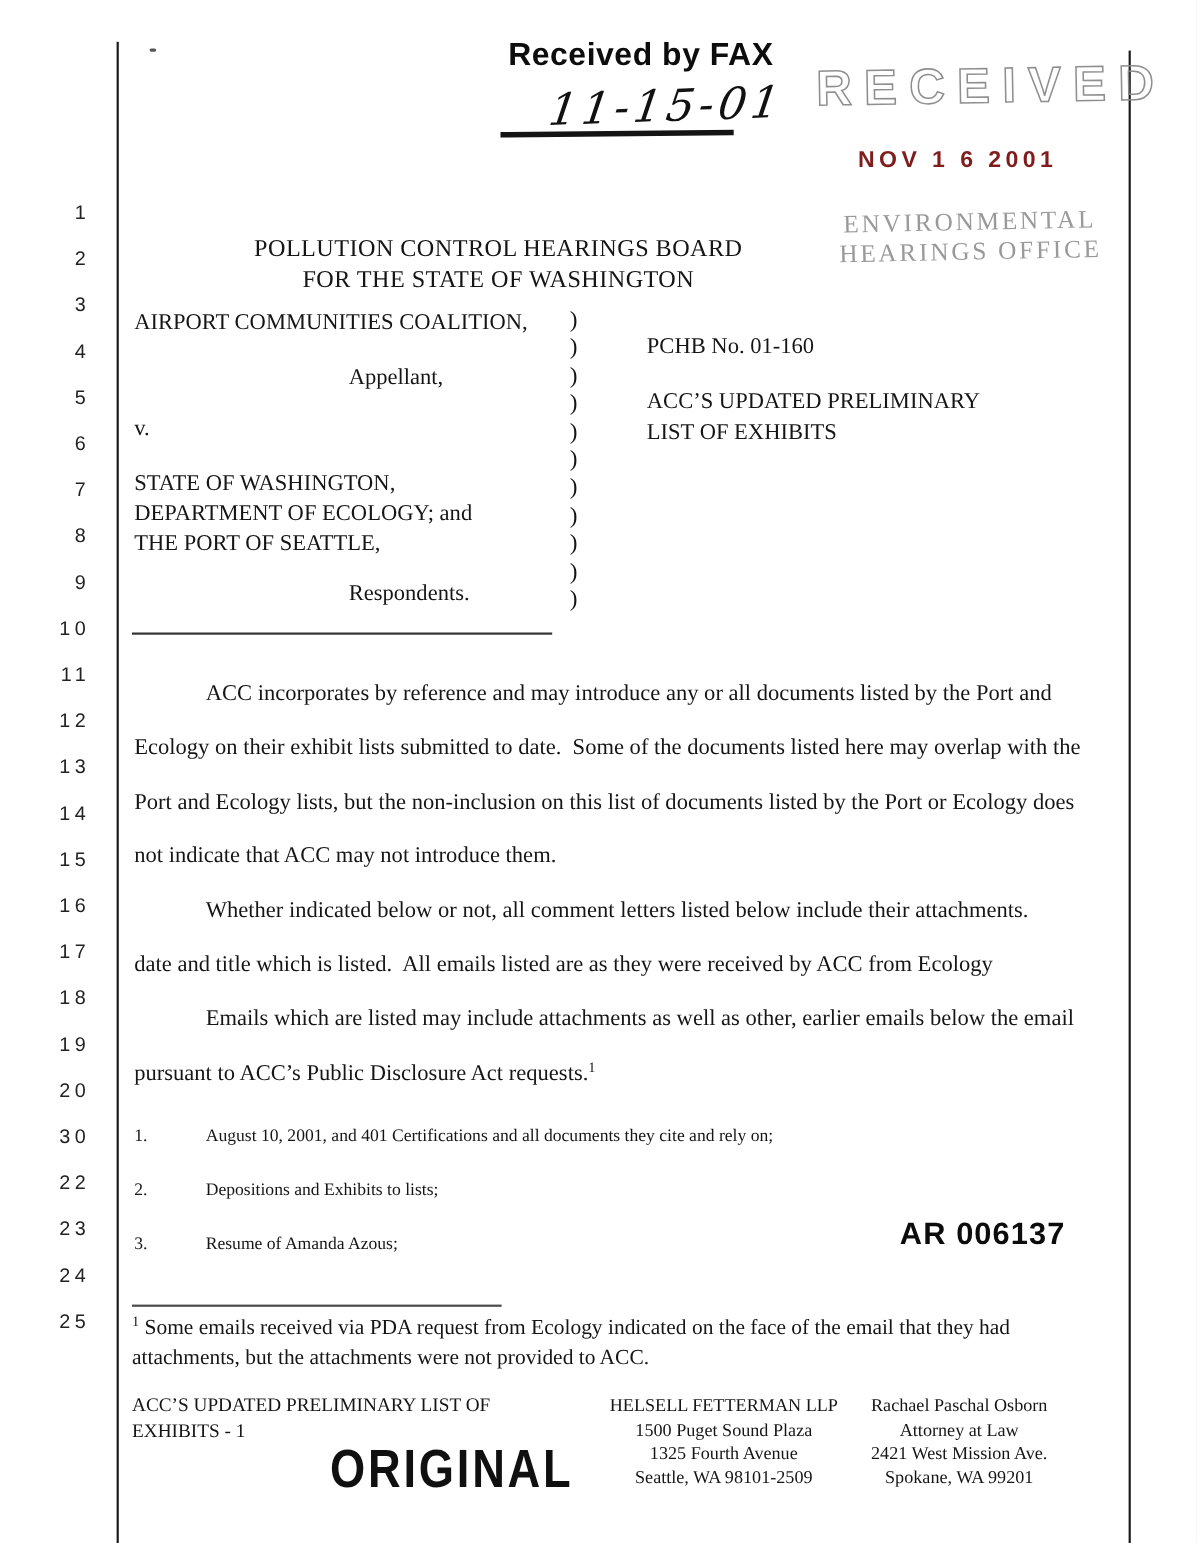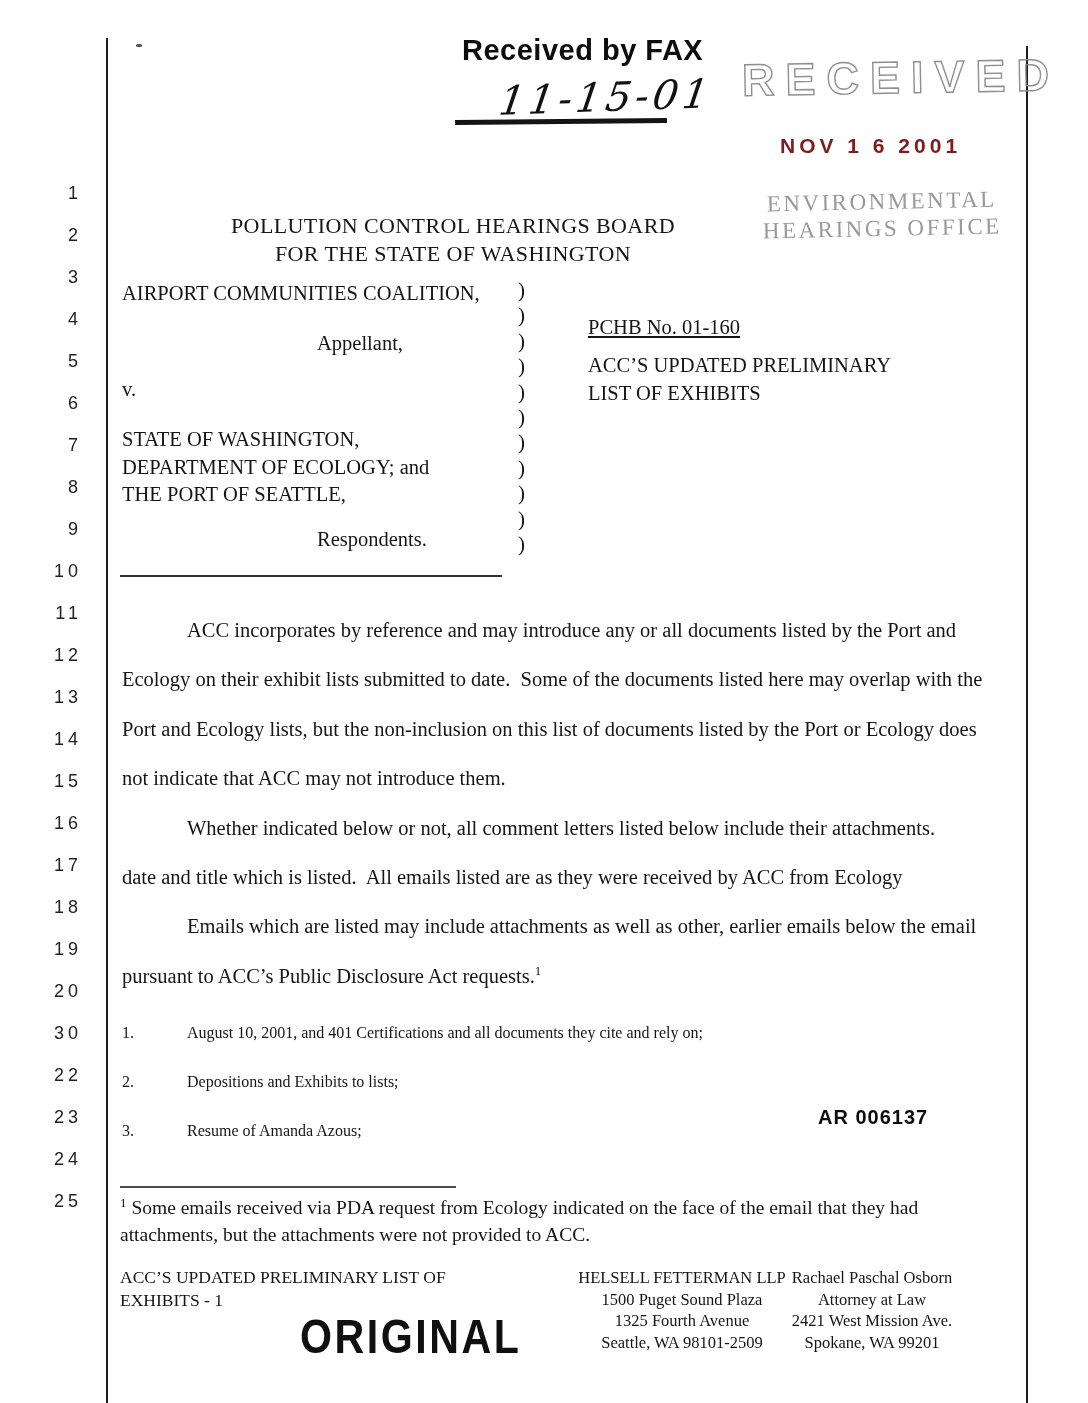--- a/index.html
+++ b/index.html
@@ -38,41 +38,41 @@
   
   .caption{position:absolute;left:122px;top:280px;width:560px;font-size:20.5px;}
   .cap-appellant{position:absolute;left:0;top:2px;}
   .cap-role-appellant{position:absolute;left:195px;top:52px;}
   .cap-v{position:absolute;left:0;top:98px;}
   .cap-resp{position:absolute;left:0;top:146px;line-height:27.5px;}
   .cap-role-resp{position:absolute;left:195px;top:248px;}
   .paren-col{position:absolute;left:396px;top:-2px;}
   .paren-line{height:25.4px;line-height:25.4px;font-size:21px;}
   .cap-right{position:absolute;left:466px;top:0;width:420px;white-space:nowrap;}
-  .cap-case-no{position:absolute;left:0;top:36px;text-decoration:underline;}
+  .cap-case-no{position:absolute;left:0;top:24px;}
   .cap-doc-title{position:absolute;left:0;top:72px;line-height:27.5px;}
   .caption-rule{position:absolute;left:120px;top:575px;width:382px;height:2px;background:#333;}
   
   .body-text{position:absolute;left:122px;top:606px;width:888px;font-size:20.5px;}
   .bline{height:49.4px;line-height:49.4px;white-space:nowrap;}
   .bline.ind{padding-left:65px;}
   sup{font-size:13px;vertical-align:super;line-height:0;}
   
   .items{position:absolute;left:122px;top:1008px;width:888px;font-size:16px;}
   .item-row{height:49px;line-height:49px;white-space:nowrap;}
   .item-num{display:inline-block;width:65px;}
   
   .ar-stamp{position:absolute;left:818px;top:1106px;font-family:"Liberation Sans",sans-serif;
-      font-weight:700;font-size:20px;color:#0c0c0c;letter-spacing:1px;}
+      font-weight:700;font-size:28px;color:#0c0c0c;letter-spacing:1px;}
   
   .fn-rule{position:absolute;left:120px;top:1186px;width:336px;height:2px;background:#4a4a4a;}
   .footnote{position:absolute;left:120px;top:1194px;width:890px;font-size:19.5px;line-height:27px;}
   
   .footer-left{position:absolute;left:120px;top:1266px;font-size:17.5px;line-height:23px;}
-  .footer-center{position:absolute;left:553px;top:1267px;width:210px;text-align:center;font-size:16.5px;line-height:21.5px;margin-left:24px;}
+  .footer-center{position:absolute;left:553px;top:1267px;width:210px;text-align:center;font-size:16.5px;line-height:21.5px;}
   .footer-right{position:absolute;left:778px;top:1267px;width:188px;text-align:center;font-size:16.5px;line-height:21.5px;}
   .fline{white-space:nowrap;}
   
   .original-stamp{position:absolute;left:300px;top:1308px;font-family:"Liberation Sans",sans-serif;
       font-weight:700;font-size:49px;letter-spacing:3px;color:#101010;transform:scaleX(0.84);transform-origin:left;}
 </style>
 </head>
 <body>
 
 <div class="page">

